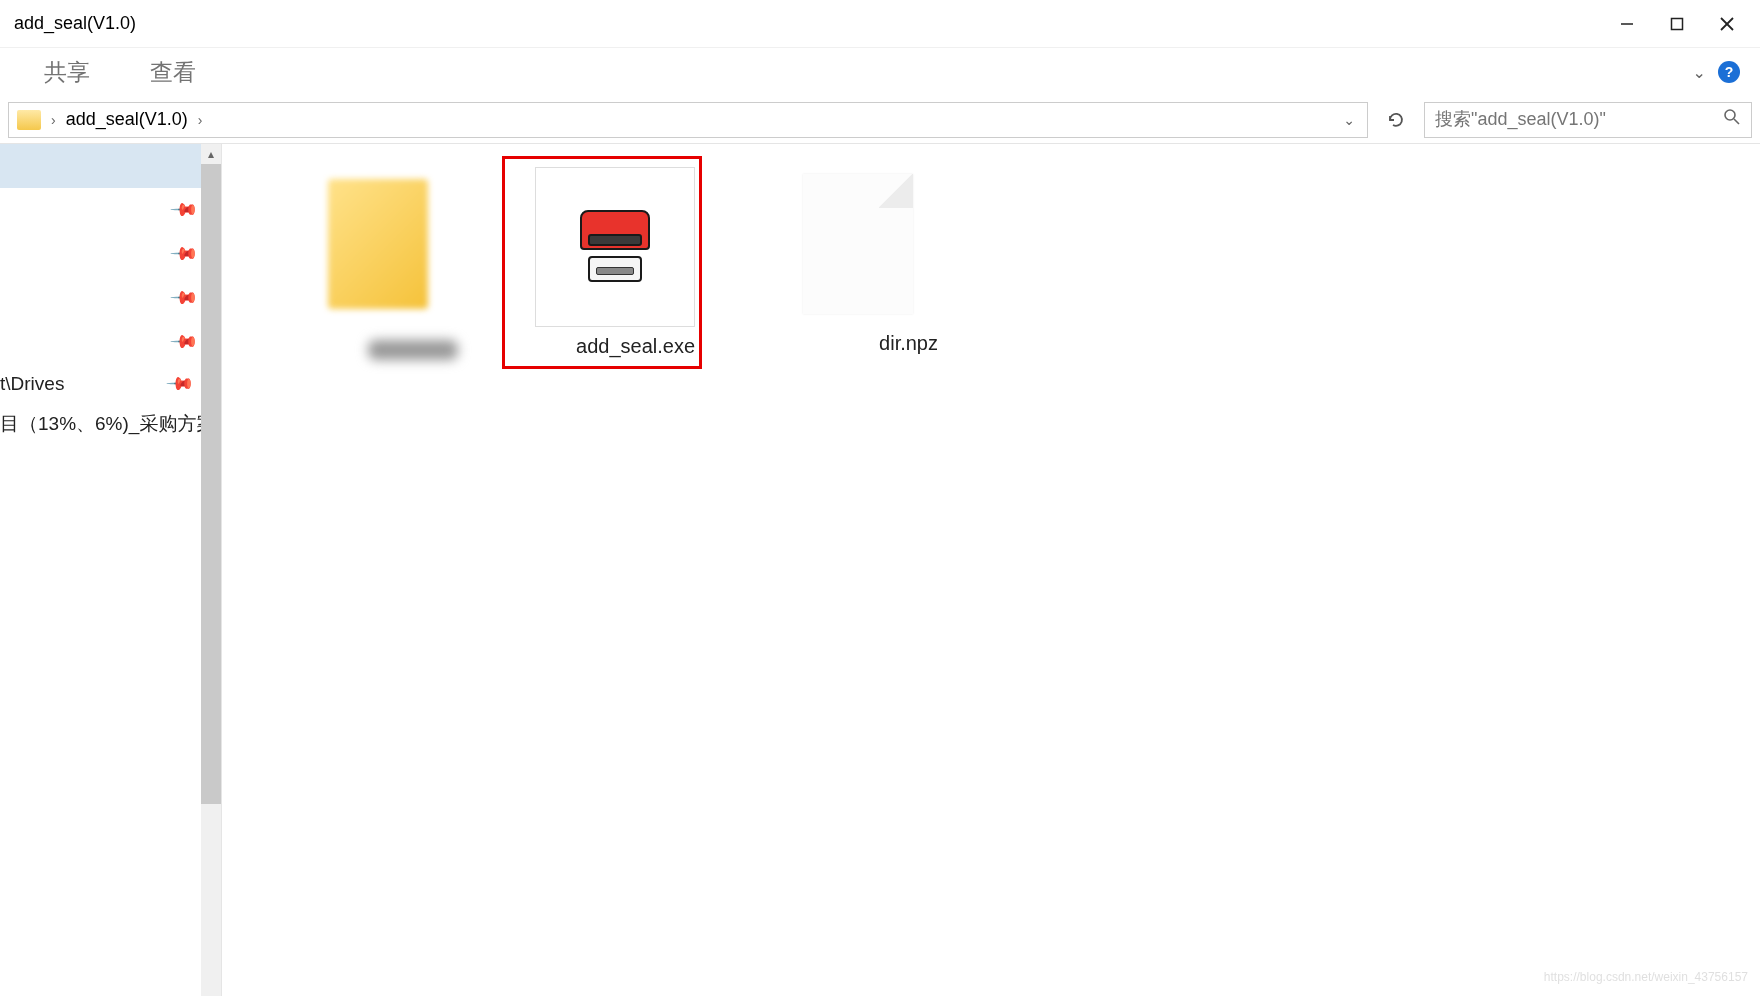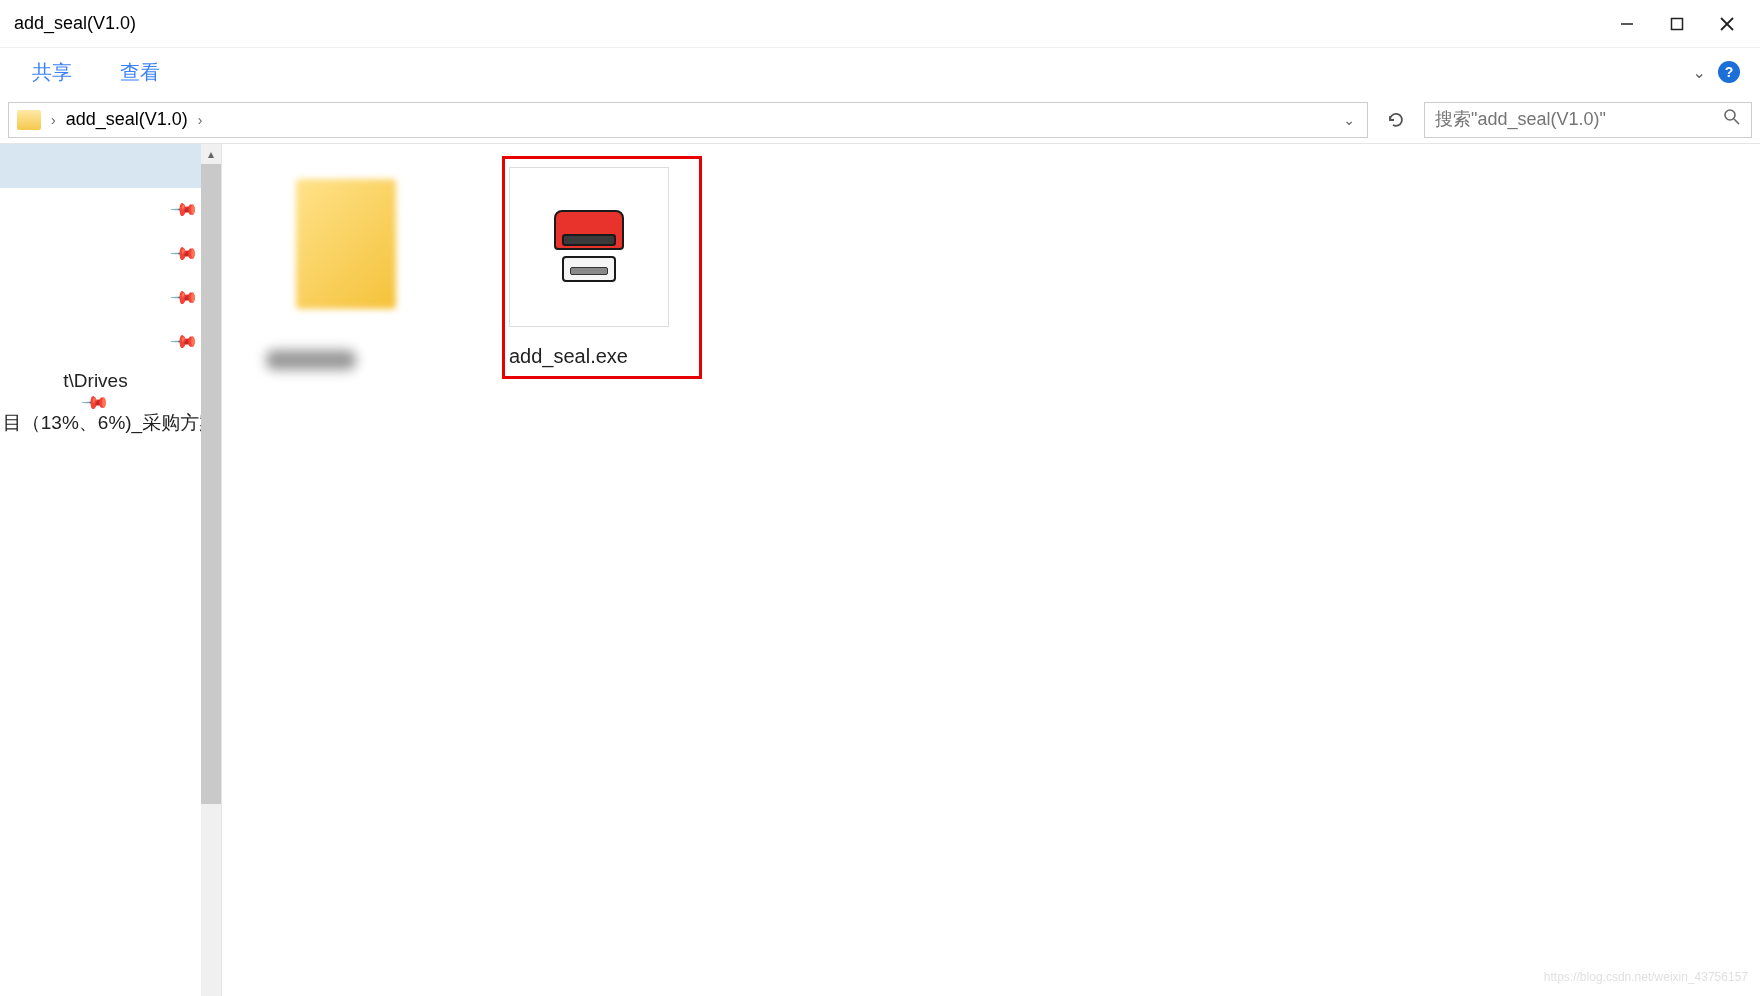--- a/index.html
+++ b/index.html
@@ -38,23 +38,24 @@
     }
     .menubar {
       height: 48px;
       display: flex;
       align-items: center;
       padding: 0 32px;
       gap: 48px;
       position: relative;
     }
     .menubar-item {
-      font-size: 20px;
-      color: #3b82f6;
+      font-size: 23px;
+      color: #737373;
       cursor: pointer;
+      margin-left: 12px;
     }
     .menubar-right {
       position: absolute;
       right: 20px;
       display: flex;
       align-items: center;
       gap: 12px;
     }
     .help-circle {
       width: 22px;
@@ -174,21 +175,20 @@
       background: #d8e6f2;
     }
     .sidebar-text-item {
       padding: 6px 0 6px 0;
       font-size: 19px;
       color: #222;
       white-space: nowrap;
       height: 40px;
       display: flex;
       align-items: center;
-      flex-direction: column;
     }
     .sidebar-text-item.pinned {
       justify-content: space-between;
       padding-right: 30px;
     }
     .pin-icon {
       color: #8a8a8a;
       font-size: 18px;
       transform: rotate(45deg);
       display: inline-block;
@@ -198,22 +198,22 @@
       flex: 1;
       padding: 12px 40px;
       display: flex;
       gap: 40px;
       align-items: flex-start;
     }
     .file-item {
       width: 200px;
       display: flex;
       flex-direction: column;
-      align-items: flex-start;
-      gap: 18px;
+      align-items: flex-end;
+      gap: 8px;
       padding: 8px 4px;
       cursor: pointer;
     }
     .file-item.highlighted {
       border: 3px solid #e60000;
     }
     .file-thumb {
       width: 160px;
       height: 160px;
       display: flex;
@@ -437,17 +437,25 @@
           <div class="stamp-top"></div>
           <div class="stamp-window"></div>
           <div class="stamp-base"></div>
           <div class="stamp-plate"></div>
         </div>
       </div>
       <span class="file-label">add_seal.exe</span>
     </div>
 
 
+    <div class="file-item">
+      <div class="file-thumb">
+        <div class="blank-file">
+          <div class="blank-file-fold"></div>
+        </div>
+      </div>
+      <span class="file-label">dir.npz</span>
+    </div>
 
   </div>
 </div>
 
 <div class="watermark">https://blog.csdn.net/weixin_43756157</div>
 
 </body></html>

